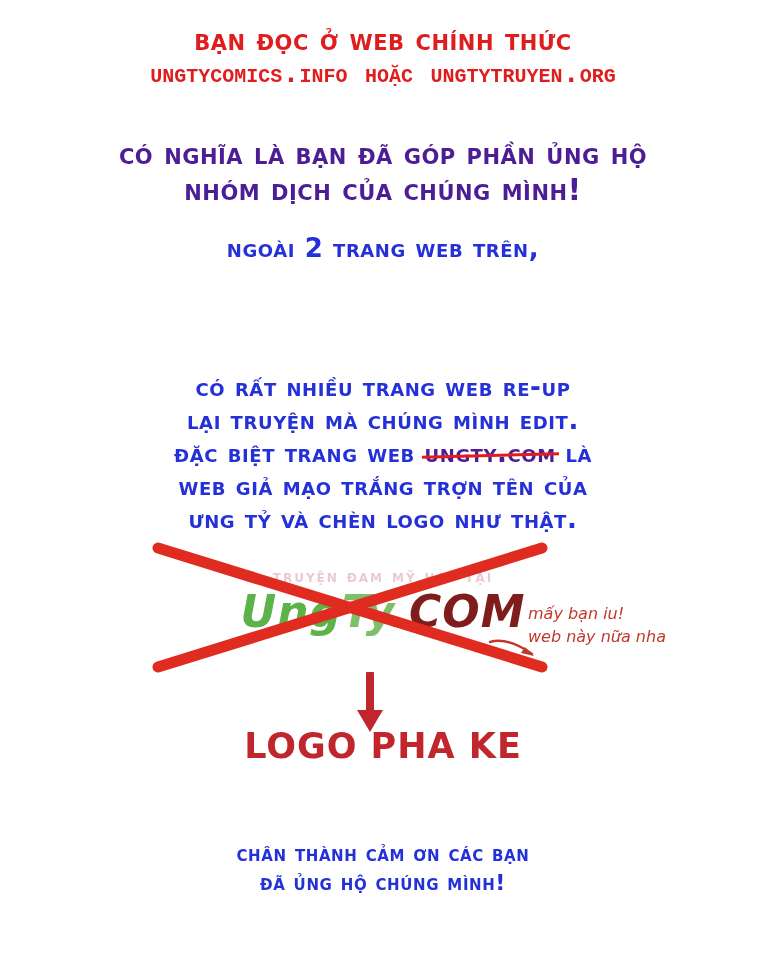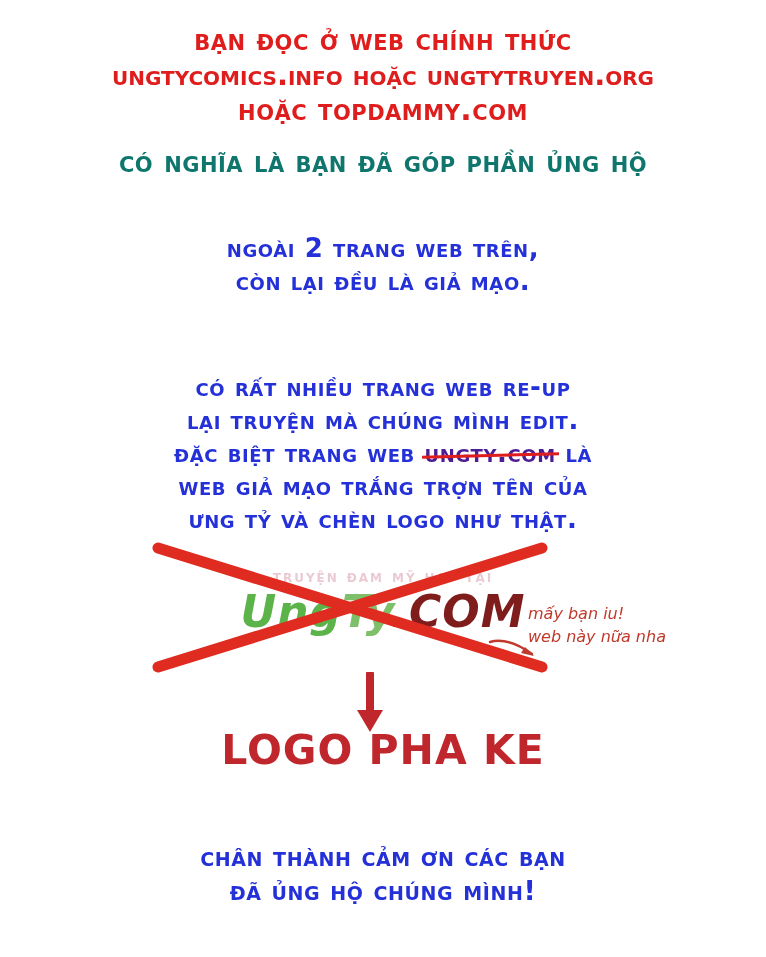--- a/index.html
+++ b/index.html
@@ -36,26 +36,26 @@
   
   #header-block {
     top: 22px;
     color: #e01d1d;
     font-size: 30px;
     font-weight: 700;
     font-variant: small-caps;
     text-transform: lowercase;
   }
   #header-block .line { padding: 1px 0; }
-  #header-block .l2 { font-size: 29px; letter-spacing: 0px; }
+  #header-block .l2 { font-size: 29px; letter-spacing: 0px; font-family: Liberation Mono, monospace; }
 
   
   #headline-block {
-    top: 144px;
-    color: #0f766e;
+    top: 136px;
+    color: #4c1d95;
     font-size: 30px;
     font-weight: 700;
     font-variant: small-caps;
     text-transform: lowercase;
   }
   #headline-block .line { padding: 1px 0; }
 
   
   .body-block {
     color: #2430d8;
@@ -159,56 +159,55 @@
     height: 30px;
   }
 
   
   #logo-fake-label {
     position: absolute;
     top: 726px;
     width: 100%;
     text-align: center;
     color: #c0272d;
-    font-size: 41px;
+    font-size: 35px;
     font-weight: 700;
     letter-spacing: 1px;
     font-family: "DejaVu Sans", sans-serif;
   }
 
   
   #footer-block {
     top: 840px;
     color: #2430d8;
-    font-size: 27px;
+    font-size: 22px;
     font-weight: 600;
     font-variant: small-caps;
     text-transform: lowercase;
     letter-spacing: 0.6px;
   }
   #footer-block .line { padding: 2px 0; }
 </style>
 </head>
 <body>
 
 <div class="page">
 
   <div class="block" id="header-block">
     <span class="line l1">Bạn đọc ở web chính thức</span>
     <span class="line l2">ungtycomics.info hoặc ungtytruyen.org</span>
-    <span class="line l3">hoặc topdammy.com</span>
   </div>
 
   <div class="block" id="headline-block">
     <span class="line">có nghĩa là bạn đã góp phần ủng hộ</span>
+    <span class="line">nhóm dịch của chúng mình!</span>
   </div>
 
   <div class="block body-block" id="para1-block">
     <span class="line">ngoài 2 trang web trên,</span>
-    <span class="line">còn lại đều là giả mạo.</span>
   </div>
 
   <div class="block body-block" id="para2-block">
     <span class="line">có rất nhiều trang web re-up</span>
     <span class="line">lại truyện mà chúng mình edit.</span>
     <span class="line">
       <span>đặc biệt trang web</span>
       <span class="strike">ungty.com</span>
       <span>là</span>
     </span>

